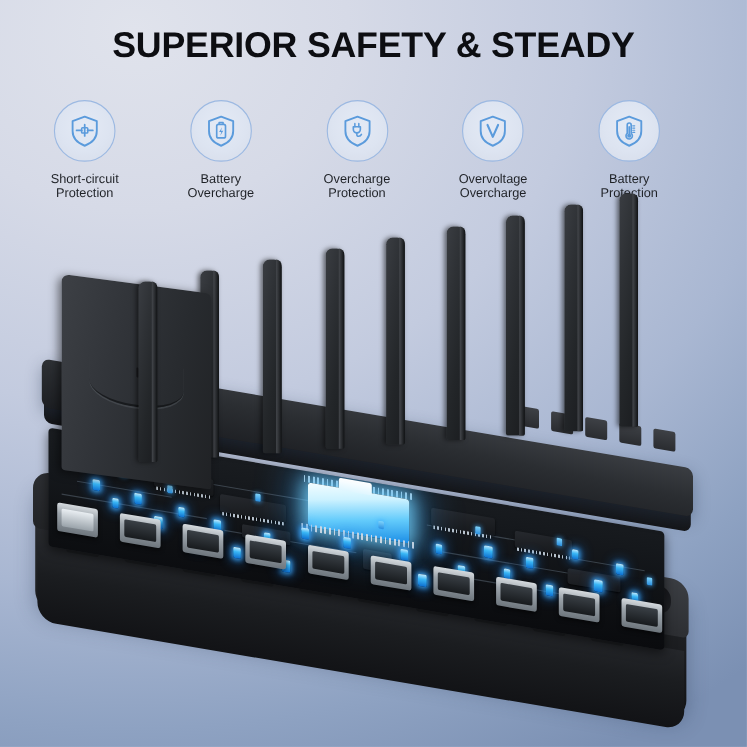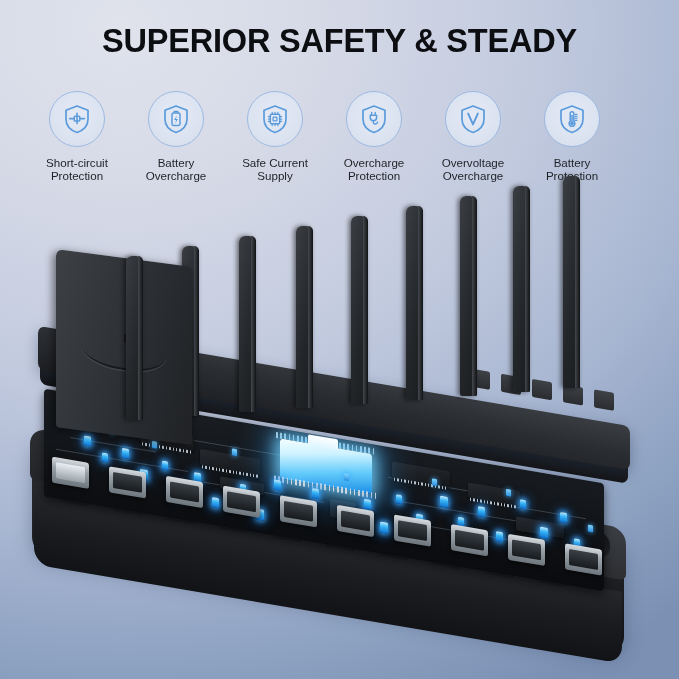--- a/index.html
+++ b/index.html
@@ -370,35 +370,20 @@
           <path d="M17 4 L28 8.2 V17.2 C28 23.6 23.2 28.3 17 30.5 C10.8 28.3 6 23.6 6 17.2 V8.2 Z" fill="none" stroke="#5b9bdc" stroke-width="1.7" stroke-linejoin="round"></path>
           <rect x="13" y="11" width="8" height="12.4" rx="1.6" fill="none" stroke="#5b9bdc" stroke-width="1.5"></rect>
           <path d="M15.2 11 V9.4 H18.8 V11" fill="none" stroke="#5b9bdc" stroke-width="1.4" stroke-linejoin="round"></path>
           <path d="M17.9 13.6 L15.2 18 H17.2 L16.2 21.4 L19 16.9 H16.9 Z" fill="#5b9bdc"></path>
         </svg>
       </div>
       <div class="flabel">Battery
 Overcharge</div>
     </div>
 
-    <div class="feature">
-      <div class="ficon">
-        <svg width="34" height="34" viewBox="0 0 34 34">
-          <path d="M17 4 L28 8.2 V17.2 C28 23.6 23.2 28.3 17 30.5 C10.8 28.3 6 23.6 6 17.2 V8.2 Z" fill="none" stroke="#5b9bdc" stroke-width="1.7" stroke-linejoin="round"></path>
-          <rect x="12.3" y="12.3" width="9.4" height="9.4" rx="1.2" fill="none" stroke="#5b9bdc" stroke-width="1.5"></rect>
-          <rect x="15.1" y="15.1" width="3.8" height="3.8" rx="0.6" fill="none" stroke="#5b9bdc" stroke-width="1.3"></rect>
-          <path d="M14.2 12.3 V10.4 M17 12.3 V10.4 M19.8 12.3 V10.4
-                   M14.2 21.7 V23.6 M17 21.7 V23.6 M19.8 21.7 V23.6
-                   M12.3 14.6 H10.4 M12.3 17 H10.4 M12.3 19.4 H10.4
-                   M21.7 14.6 H23.6 M21.7 17 H23.6 M21.7 19.4 H23.6" stroke="#5b9bdc" stroke-width="1.25" stroke-linecap="round"></path>
-        </svg>
-      </div>
-      <div class="flabel">Safe Current
-Supply</div>
-    </div>
 
     <div class="feature">
       <div class="ficon">
         <svg width="34" height="34" viewBox="0 0 34 34">
           <path d="M17 4 L28 8.2 V17.2 C28 23.6 23.2 28.3 17 30.5 C10.8 28.3 6 23.6 6 17.2 V8.2 Z" fill="none" stroke="#5b9bdc" stroke-width="1.7" stroke-linejoin="round"></path>
           <path d="M13.2 13.2 H19.6 V15.6 A3.2 3.2 0 0 1 13.2 15.6 Z" fill="none" stroke="#5b9bdc" stroke-width="1.5" stroke-linejoin="round"></path>
           <path d="M14.6 13.2 V10.4 M18.2 13.2 V10.4" stroke="#5b9bdc" stroke-width="1.4" stroke-linecap="round"></path>
           <path d="M16.4 18.6 V20.4 C16.4 22.4 19.6 22.6 20.6 20.2" fill="none" stroke="#5b9bdc" stroke-width="1.4" stroke-linecap="round"></path>
         </svg>
       </div>

